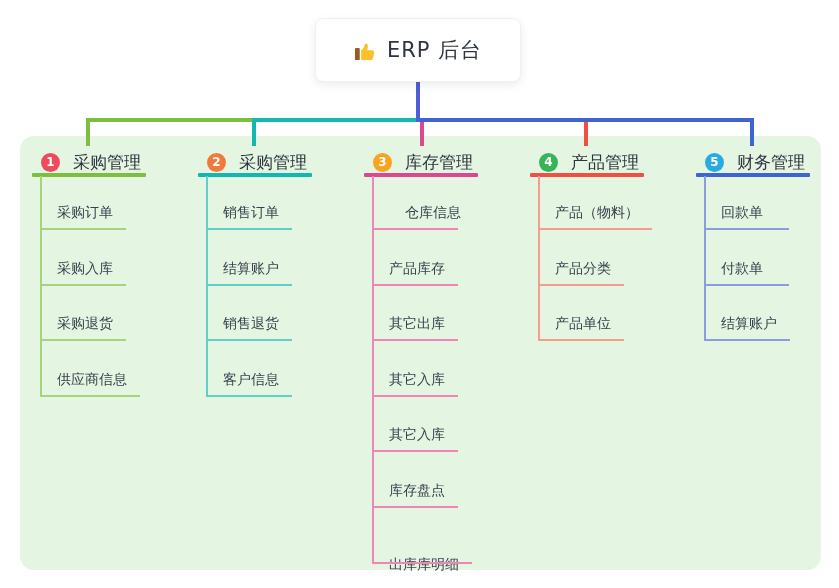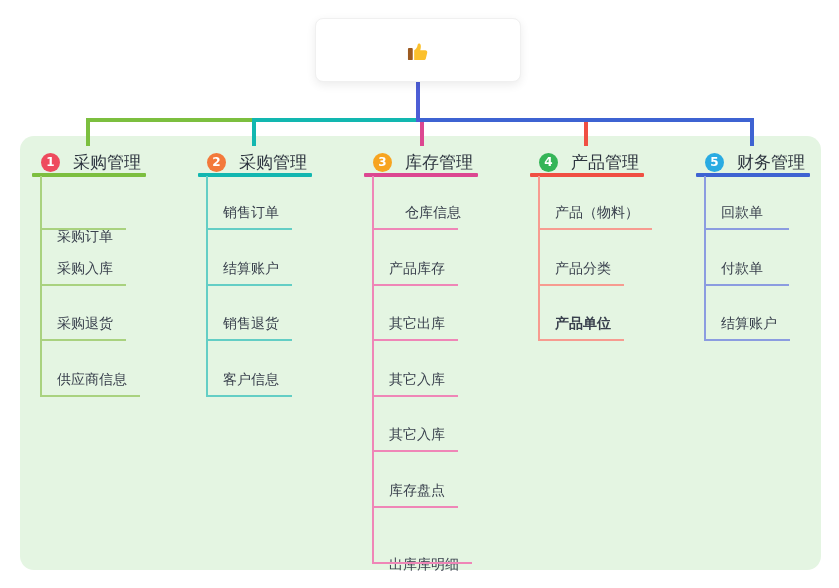--- a/index.html
+++ b/index.html
@@ -47,34 +47,35 @@
       <path d="M 586 146 L 586 120 L 418 120 L 418 82" fill="none" stroke="#f04f43" stroke-width="4" stroke-linejoin="miter" stroke-linecap="butt"></path>
       <path d="M 752 146 L 752 120 L 418 120 L 418 82" fill="none" stroke="#3e63d2" stroke-width="4" stroke-linejoin="miter" stroke-linecap="butt"></path>
       <path d="M 418 82 L 418 122" fill="none" stroke="#4d5ed6" stroke-width="4" stroke-linejoin="miter" stroke-linecap="butt"></path>
     </svg>
 
   <div class="root-card">
     <svg width="23" height="23" viewBox="0 0 24 24">
       <rect x="1" y="9.5" width="5" height="12.5" rx="1" fill="#9c5a21"></rect>
       <path fill="#fbc02d" d="M7.5 22h10c1 0 1.9-.6 2.1-1.5l1.5-6.2c.3-1.3-.7-2.6-2-2.6h-5.3c.5-1.6 1-4 .4-5.7-.5-1.6-2.7-1.8-3-.2-.5 2.9-1.6 5-3.7 6z"></path>
     </svg>
+    <span class="root-label">ERP 后台</span>
   </div>
 
   <div id="branches">
   <div>
     <div class="branch-title" style="left: 41px; top: 150px;">
       <span class="badge" style="background: rgb(238, 75, 94);">1</span>
       <span class="btext">采购管理</span>
     </div>
     <div class="title-underline" style="left: 32px; top: 173px; background: rgb(124, 191, 63);"></div>
     <div class="vline" style="left: 40px; top: 176px; height: 220.8px; background: rgb(169, 210, 127);"></div>
   </div>
 
   <div>
-    <span class="ctext" style="left: 57px; top: 204px; margin-top: 24px;">采购订单</span>
+    <span class="ctext" style="left: 57px; top: 204px;">采购订单</span>
     <div class="cline" style="left: 40px; top: 228px; width: 86px; background: rgb(169, 210, 127);"></div>
   </div>
 
   <div>
     <span class="ctext" style="left: 57px; top: 260px;">采购入库</span>
     <div class="cline" style="left: 40px; top: 284px; width: 86px; background: rgb(169, 210, 127);"></div>
   </div>
 
   <div>
     <span class="ctext" style="left: 57px; top: 315px;">采购退货</span>
@@ -172,21 +173,21 @@
     <span class="ctext" style="left: 555px; top: 204px;">产品（物料）</span>
     <div class="cline" style="left: 538px; top: 228px; width: 114px; background: rgb(247, 155, 144);"></div>
   </div>
 
   <div>
     <span class="ctext" style="left: 555px; top: 260px;">产品分类</span>
     <div class="cline" style="left: 538px; top: 284px; width: 86px; background: rgb(247, 155, 144);"></div>
   </div>
 
   <div>
-    <span class="ctext" style="left: 555px; top: 315px; font-weight: bold;">产品单位</span>
+    <span class="ctext" style="left: 555px; top: 315px;">产品单位</span>
     <div class="cline" style="left: 538px; top: 339px; width: 86px; background: rgb(247, 155, 144);"></div>
   </div>
 
   <div>
     <div class="branch-title" style="left: 705px; top: 150px;">
       <span class="badge" style="background: rgb(41, 171, 226);">5</span>
       <span class="btext">财务管理</span>
     </div>
     <div class="title-underline" style="left: 696px; top: 173px; background: rgb(62, 99, 210);"></div>
     <div class="vline" style="left: 704px; top: 176px; height: 165.2px; background: rgb(139, 156, 224);"></div>

